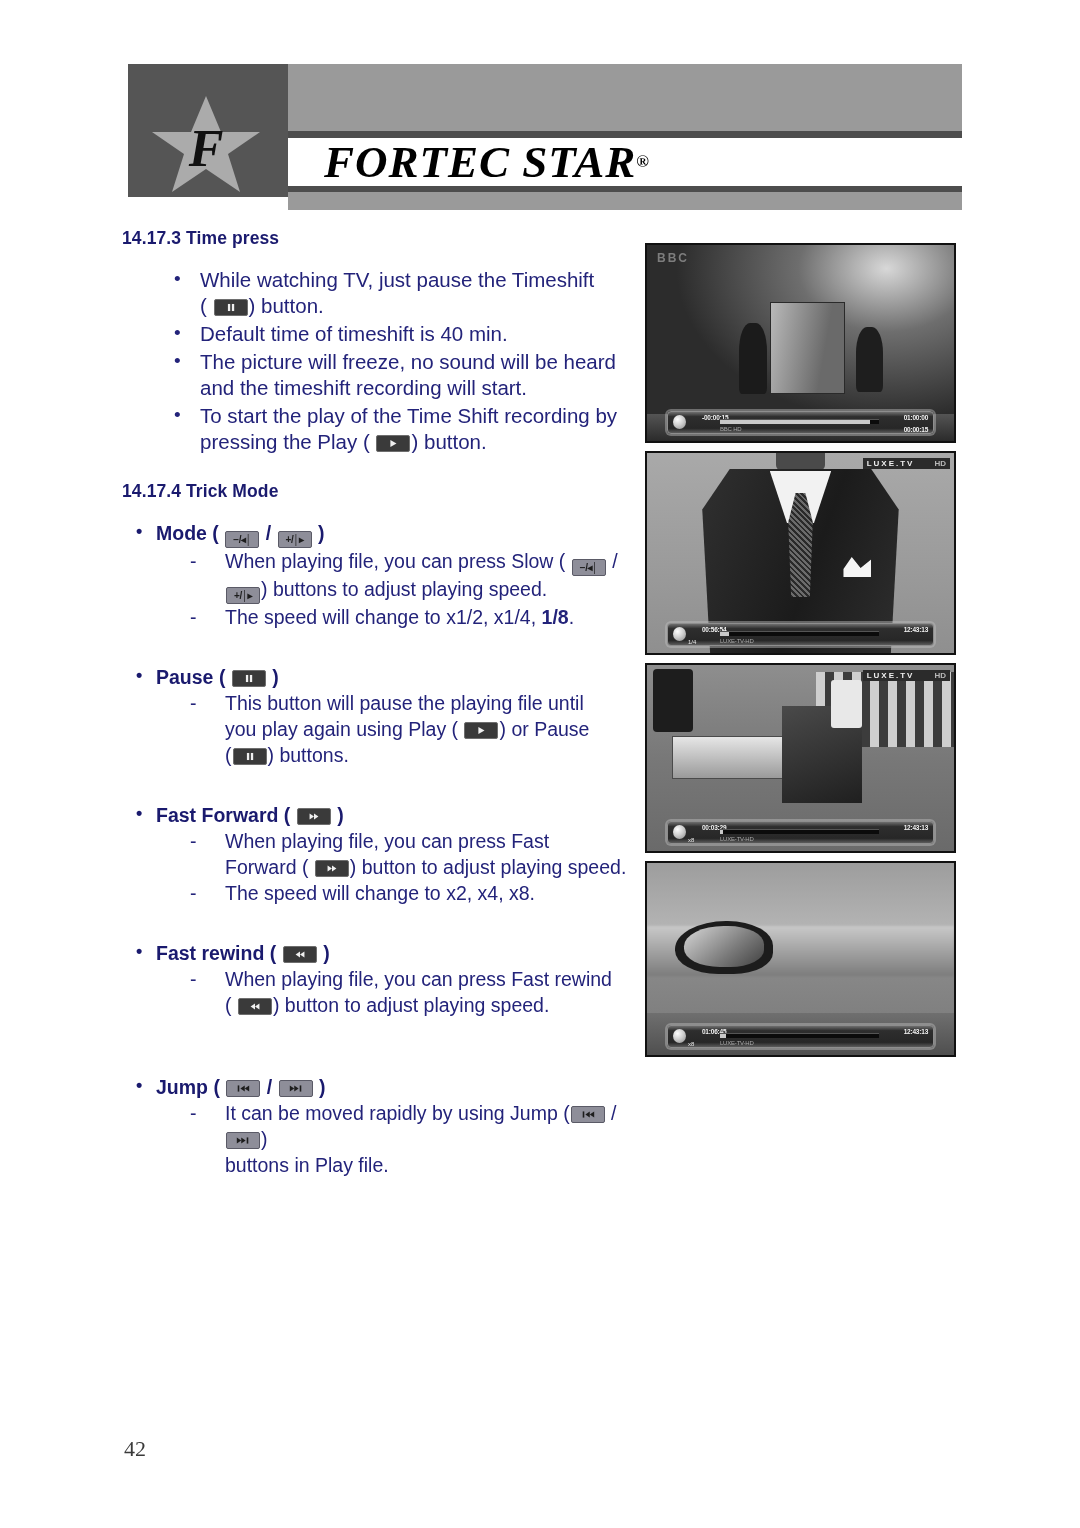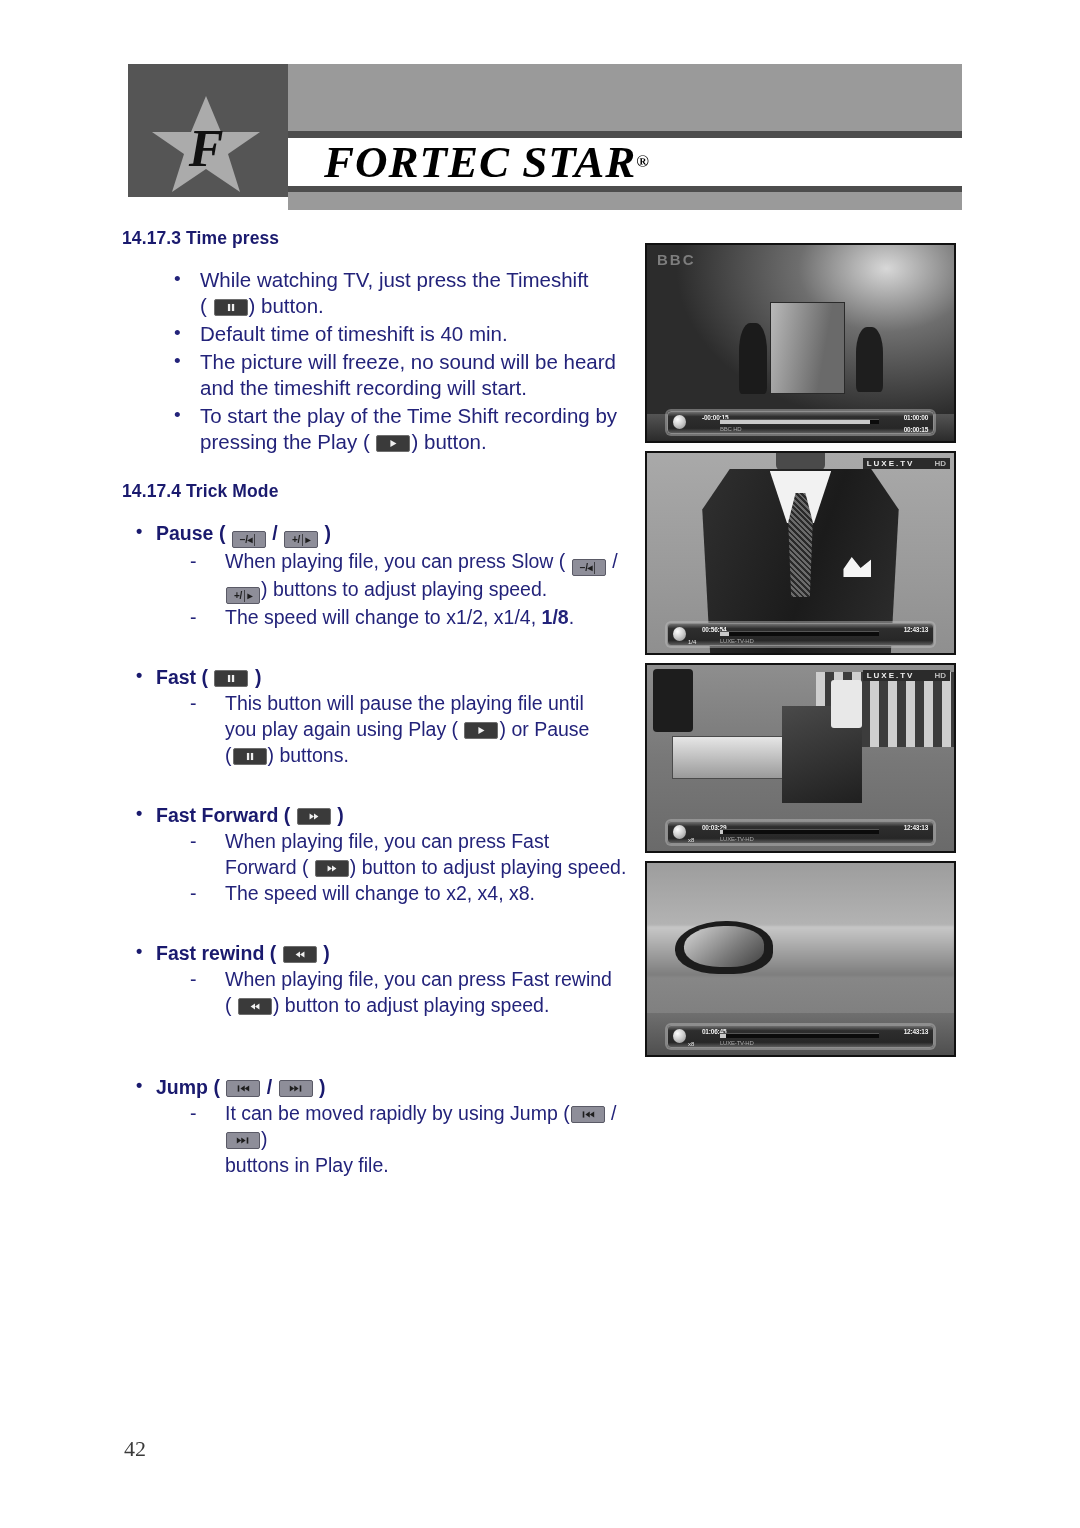--- a/index.html
+++ b/index.html
@@ -129,21 +129,21 @@
     font-family:"Liberation Sans",sans-serif;letter-spacing:-0.2px;
   }
   .logo-tv{
     position:absolute;right:4px;top:5px;
     font-size:8px;letter-spacing:2px;color:#efefef;
     background:#2b2b2b;padding:1px 4px;font-weight:bold;
     font-family:"Liberation Sans",sans-serif;
   }
   .logo-tv .hd{background:none;color:#b9b9b9;margin-left:20px;letter-spacing:0;}
   .bbc-logo{
-    position:absolute;left:10px;top:6px;font-size:15px;color:#7d7d7d;
+    position:absolute;left:10px;top:6px;font-size:12px;color:#7d7d7d;
     letter-spacing:2px;font-weight:bold;font-family:"Liberation Sans",sans-serif;
   }
 
   
   .pageno{
     position:absolute;left:124px;top:1436px;
     font-family:"Liberation Serif", serif;font-size:22px;color:#3a3a3a;
   }
 </style>
 </head>
@@ -172,21 +172,21 @@
         <span class="reg">®</span>
     </div>
   </div>
 
   <div class="txtcol">
 
     <h3 class="sec">14.17.3 Time press</h3>
 
     <ul class="lvl1">
       <li>
-        <span>While watching TV, just press the Timeshift</span><br>
+        <span>While watching TV, just pause the Timeshift</span><br>
         <span>(</span>
         <span class="key dark">
           <svg viewBox="0 0 34 17" aria-hidden="true">
             <rect x="13.5" y="4.5" width="2.6" height="8" fill="#f0f0f0"></rect>
             <rect x="18.0" y="4.5" width="2.6" height="8" fill="#f0f0f0"></rect>
           </svg>
         </span><span>) button.</span>
       </li>
       <li>
         <span>Default time of timeshift is 40 min.</span>
@@ -203,21 +203,21 @@
             <polygon points="14,4.5 21,8.5 14,12.5" fill="#f0f0f0"></polygon>
           </svg>
         </span><span>) button.</span>
       </li>
     </ul>
 
     <h3 class="sec second">14.17.4 Trick Mode</h3>
 
     <ul class="lvl1b">
       <li>
-        <span>Pause</span>
+        <span>Mode</span>
         <span>(</span>
         <span class="key grey">
           <span class="lbl">−/◂│</span>
         </span>
         <span>/</span>
         <span class="key grey">
           <span class="lbl">+/│▸</span>
         </span>
         <span>)</span>
       </li>
@@ -235,21 +235,21 @@
       </li>
       <li>
         <span>The speed will change to x1/2, x1/4, </span><b class="em">1/8</b><span>.</span>
       </li>
     </ul>
 
     <div class="sp-md"></div>
 
     <ul class="lvl1b">
       <li>
-        <span>Fast</span>
+        <span>Pause</span>
         <span>(</span>
         <span class="key dark">
           <svg viewBox="0 0 34 17" aria-hidden="true">
             <rect x="13.5" y="4.5" width="2.6" height="8" fill="#f0f0f0"></rect>
             <rect x="18.0" y="4.5" width="2.6" height="8" fill="#f0f0f0"></rect>
           </svg>
         </span>
         <span>)</span>
       </li>
     </ul>

